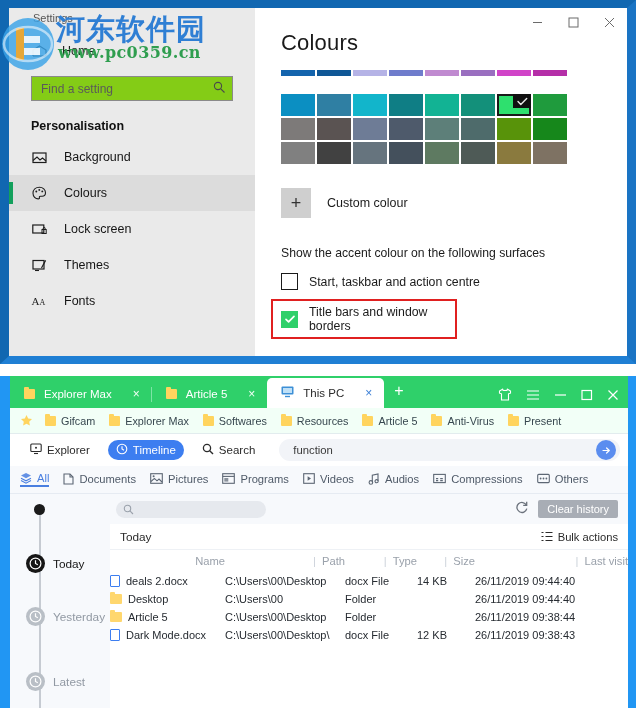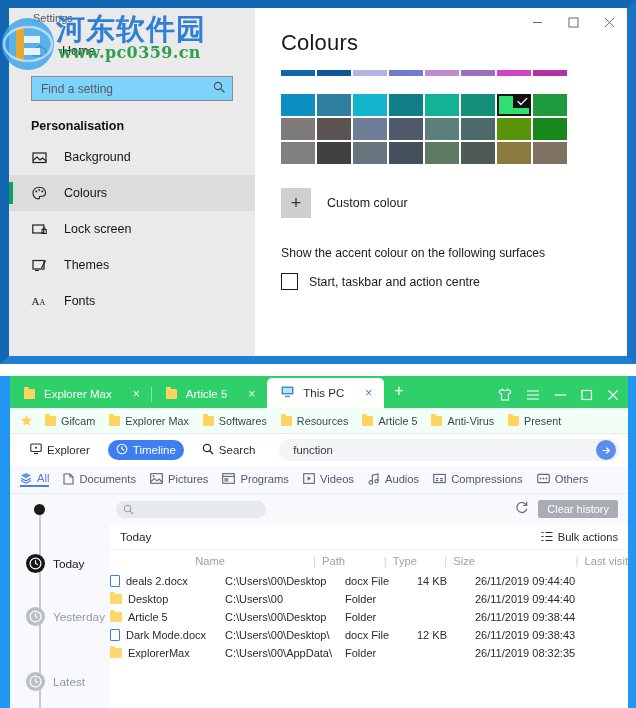--- a/index.html
+++ b/index.html
@@ -33,21 +33,21 @@
     position:absolute; left: 24px; top: 4px;
     font-size: 11px; color: #555;
   }
   .home-row {
     display:flex; align-items:center; gap:14px;
     padding: 8px 0 8px 22px; height: 34px;
   }
   .home-row .lbl { font-size: 12.5px; color:#1d1d1d; }
   .search-box {
     margin: 8px 22px 0 22px; height: 25px;
-    border: 1px solid #8a8a8a; background: #7dd3fc;
+    border: 1px solid #8a8a8a; background: #84cc16;
     display:flex; align-items:center; padding: 0 6px 0 9px;
   }
   .search-box .ph { font-size:12px; color:#5a5a5a; flex:1; }
   .section-title {
     margin: 18px 0 6px 22px; font-size:12.5px; font-weight:bold; color:#111;
   }
   .nav-item {
     display:flex; align-items:center; gap:16px;
     height: 36px; padding-left: 22px; position: relative;
   }
@@ -336,20 +336,28 @@
           <div class="custom-lbl">Custom colour</div>
         </div>
 
         <div class="surfaces-title">Show the accent colour on the following surfaces</div>
 
         <div class="cb-row">
           <span class="cb-box"></span>
           <span class="cb-lbl">Start, taskbar and action centre</span>
         </div>
 
+        <div class="cb-row highlighted">
+          <span class="cb-box checked">
+            <svg width="12" height="12" viewBox="0 0 12 12">
+                <path d="M2 6.3 L4.6 8.8 L10 3.3" fill="none" stroke="#ffffff" stroke-width="1.7" stroke-linecap="round" stroke-linejoin="round"></path>
+              </svg>
+          </span>
+          <span class="cb-lbl">Title bars and window borders</span>
+        </div>
       </div>
     </div>
   </div>
 
   <div id="explorer-window">
     <div class="exp-inner">
 
       <div class="tabstrip">
         <div class="tab sep">
           <span class="folder-ico"></span>
@@ -687,32 +695,20 @@
                     <div class="name-cell">
                       <span class="doc-ico"></span>
                       <span>Dark Mode.docx</span>
                     </div>
                   </td>
                   <td>C:\Users\00\Desktop\</td>
                   <td>docx File</td>
                   <td>12 KB</td>
                   <td>26/11/2019 09:38:43</td>
                 </tr>
-                <tr>
-                  <td>
-                    <div class="name-cell">
-                      <span class="fold-ico2"></span>
-                      <span>ExplorerMax</span>
-                    </div>
-                  </td>
-                  <td>C:\Users\00\AppData\</td>
-                  <td>Folder</td>
-                  <td></td>
-                  <td>26/11/2019 08:32:35</td>
-                </tr>
               </tbody>
           </table>
         </div>
       </div>
     </div>
   </div>
 
   <div id="watermark">
     <div class="wm-circle"></div>
     <svg class="wm-glyph" viewBox="0 0 52 52">

